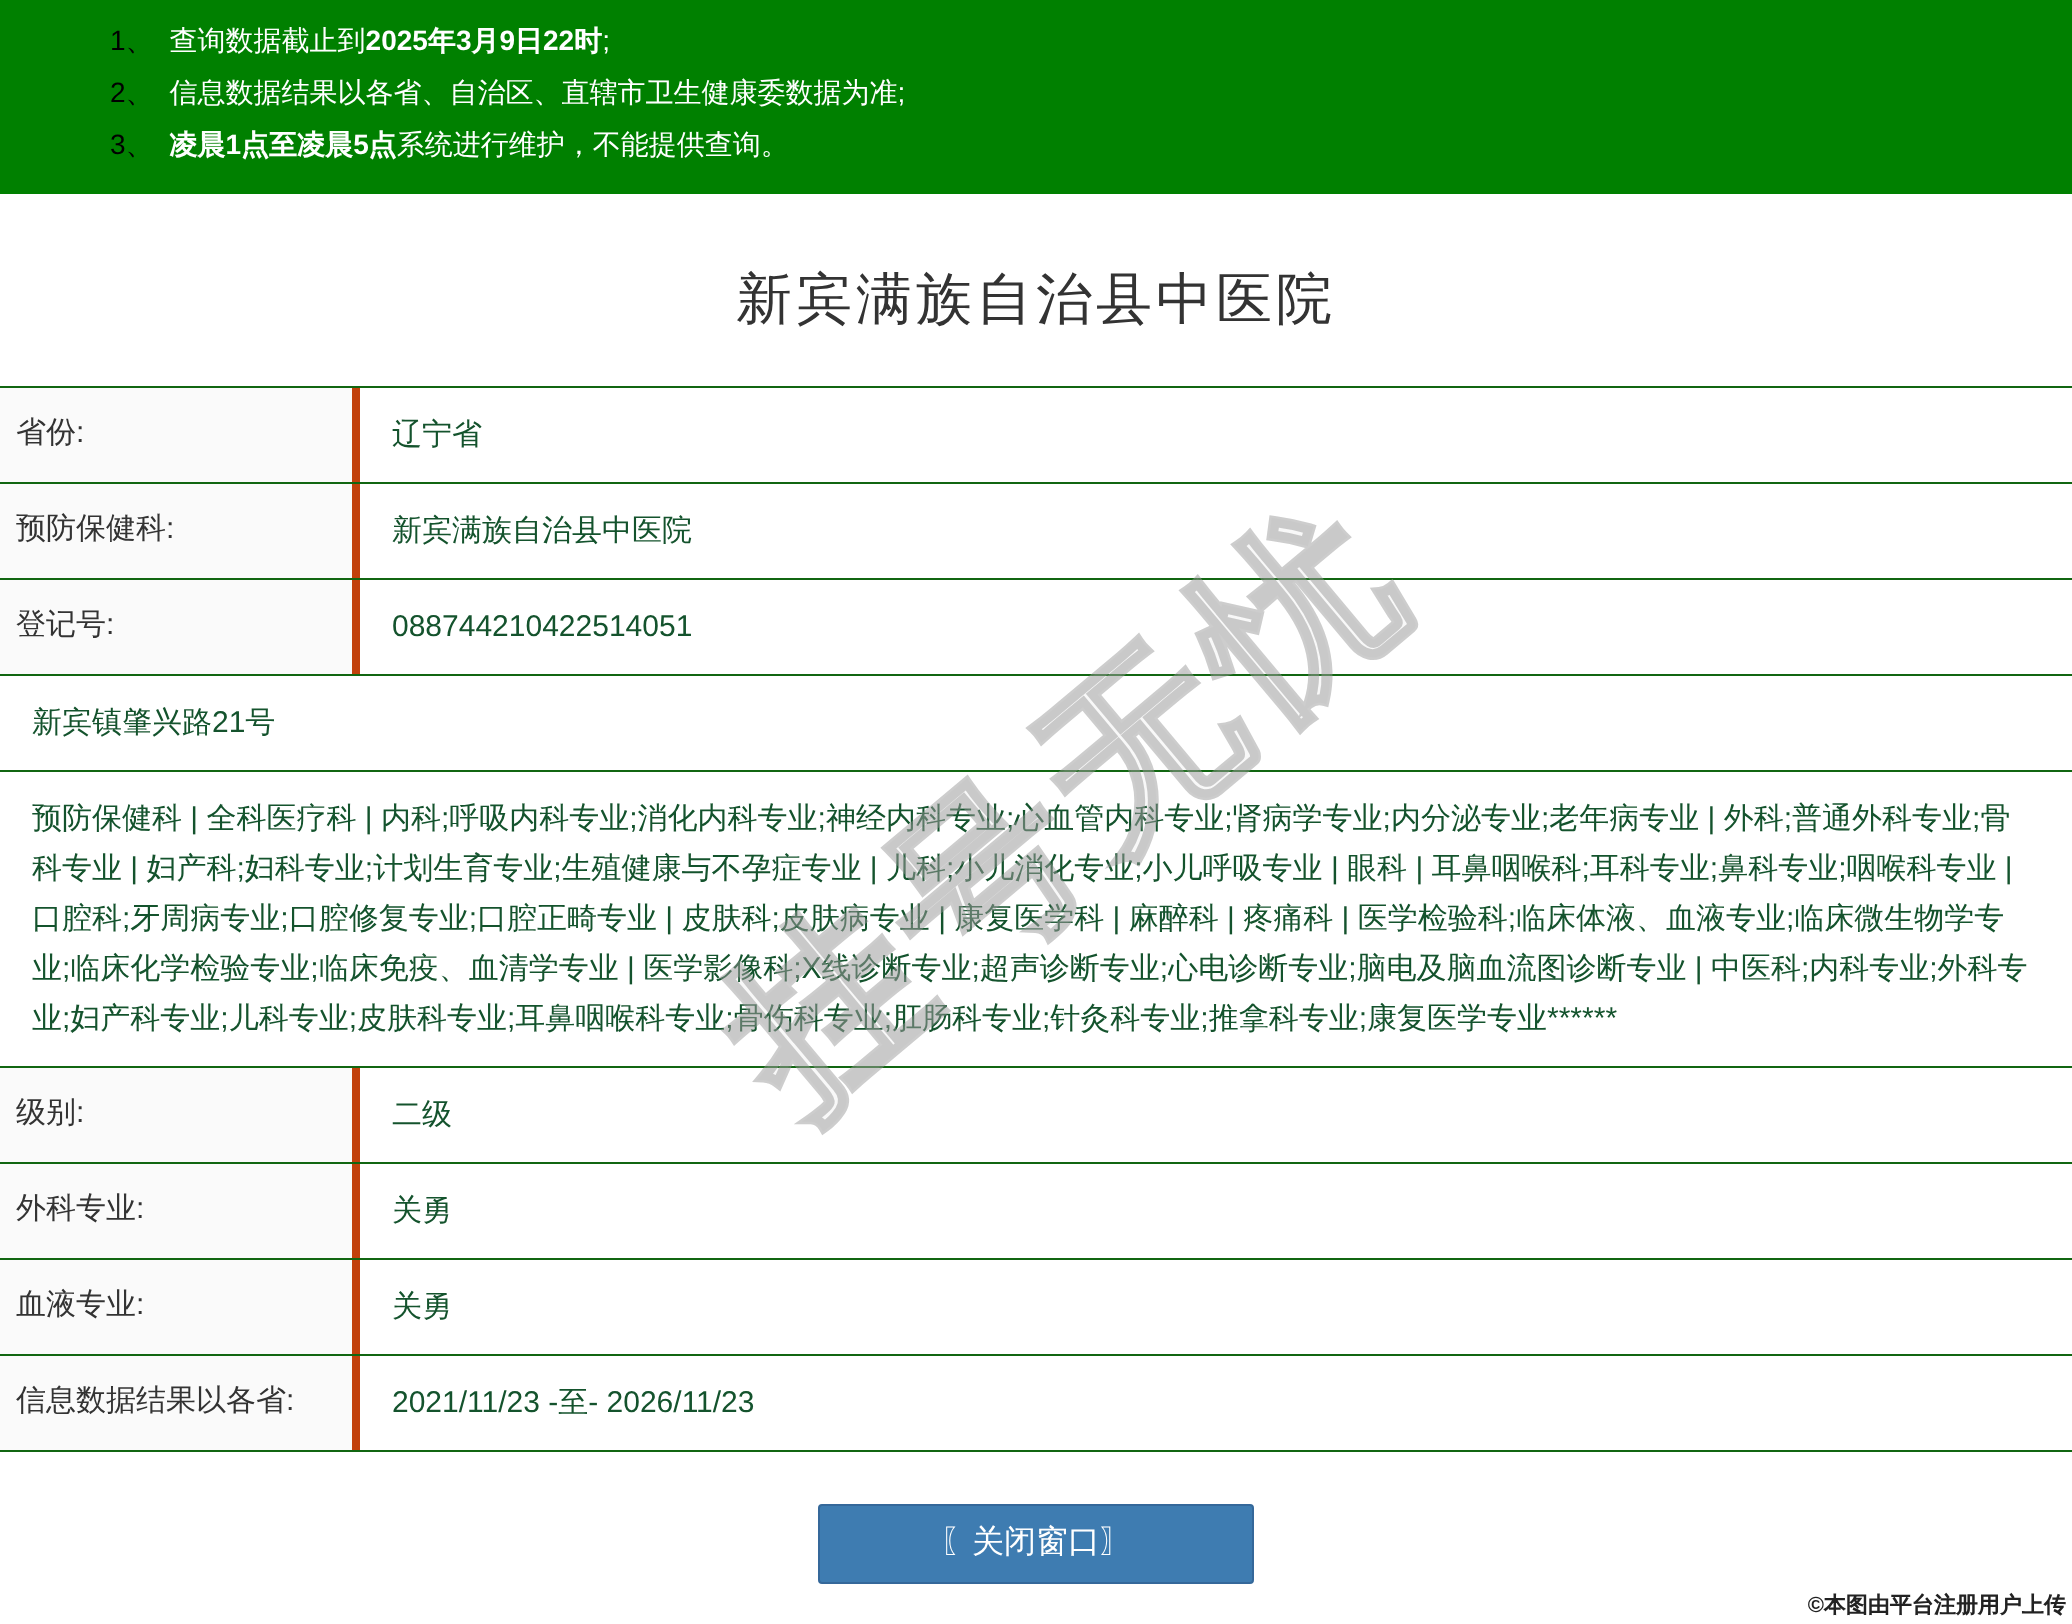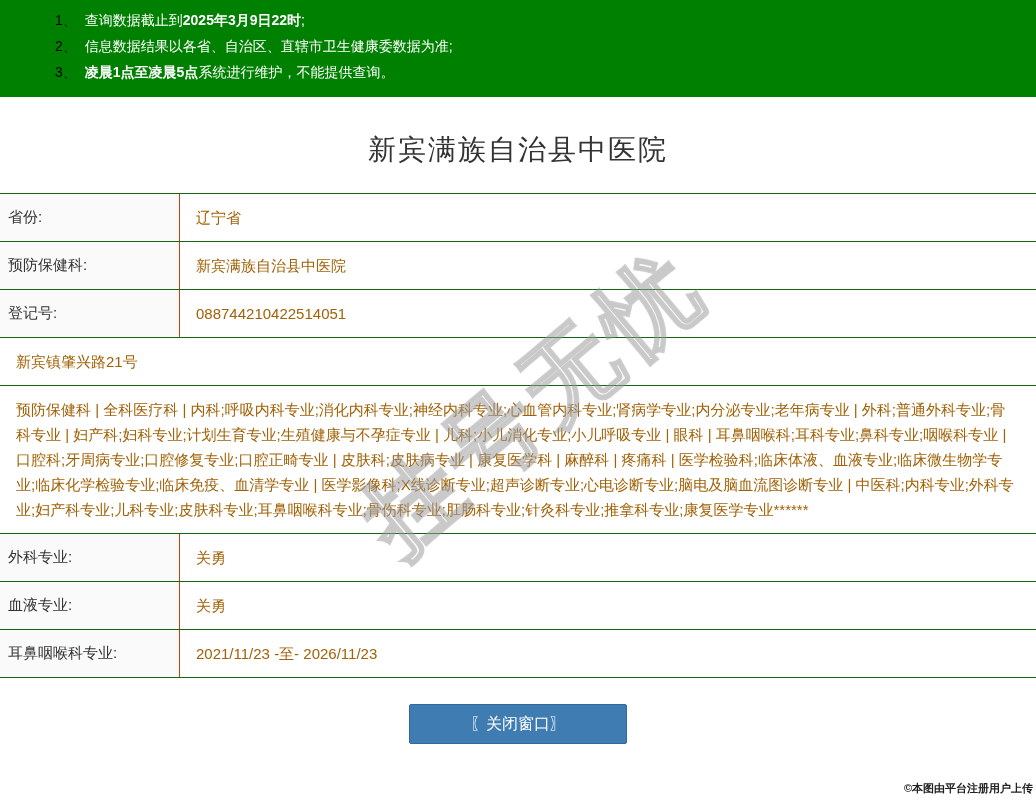--- a/index.html
+++ b/index.html
@@ -17,25 +17,25 @@
   
   .page-title {
     text-align:center; font-size:28px; font-weight:400; color:#333;
     margin:34px 0 24px 0; letter-spacing:2px;
   }
   
   .info-table { border-top:1px solid #116611; }
   .row { display:flex; border-bottom:1px solid #116611; }
   .cell-label {
     width:180px; box-sizing:border-box; flex:0 0 180px;
-    background:#fafafa; border-right:1px solid #c2410c;
+    background:#fafafa; border-right:4px solid #c2410c;
     padding:11px 8px; font-size:15px; color:#333; line-height:23px;
   }
   .cell-value {
-    flex:1; padding:11px 16px; font-size:15px; color:#a16207; line-height:25px;
+    flex:1; padding:11px 16px; font-size:15px; color:#14532d; line-height:25px;
     word-break:break-all;
   }
   
   .footer { margin-top:26px; text-align:center; }
   .close-btn {
     display:inline-block; background:#3e7cb1; color:#ffffff;
     font-size:16px; line-height:20px; padding:9px 60px;
     border:1px solid #35689a; border-radius:2px; cursor:pointer;
     font-family:inherit;
   }
@@ -43,21 +43,21 @@
   .wm-diag {
     position:absolute; left:330px; top:340px; z-index:6;
     transform:rotate(-40deg);
     font-size:94px; font-weight:bold; white-space:nowrap;
     letter-spacing:8px;
     color:rgba(200,200,200,0.12);
     -webkit-text-stroke:2.5px rgba(150,150,150,0.48);
     pointer-events:none;
   }
   .wm-copy {
-    position:absolute; right:3px; bottom:16px; z-index:7;
+    position:absolute; right:3px; bottom:2px; z-index:7;
     font-size:11px; font-weight:bold; color:#222;
     text-shadow:-1px -1px 0 #fff, 1px -1px 0 #fff, -1px 1px 0 #fff, 1px 1px 0 #fff;
   }
 </style>
 </head>
 <body>
 
 <div class="banner">
   <div class="notice">
     <span class="num">1、</span><span>查询数据截止到</span><b>2025年3月9日22时</b><span>;</span>
@@ -85,29 +85,33 @@
     <div class="cell-label">登记号:</div>
     <div class="cell-value">088744210422514051</div>
   </div>
   <div class="row">
     <div class="cell-value">新宾镇肇兴路21号</div>
   </div>
   <div class="row">
     <div class="cell-value">预防保健科 | 全科医疗科 | 内科;呼吸内科专业;消化内科专业;神经内科专业;心血管内科专业;肾病学专业;内分泌专业;老年病专业 | 外科;普通外科专业;骨科专业 | 妇产科;妇科专业;计划生育专业;生殖健康与不孕症专业 | 儿科;小儿消化专业;小儿呼吸专业 | 眼科 | 耳鼻咽喉科;耳科专业;鼻科专业;咽喉科专业 | 口腔科;牙周病专业;口腔修复专业;口腔正畸专业 | 皮肤科;皮肤病专业 | 康复医学科 | 麻醉科 | 疼痛科 | 医学检验科;临床体液、血液专业;临床微生物学专业;临床化学检验专业;临床免疫、血清学专业 | 医学影像科;X线诊断专业;超声诊断专业;心电诊断专业;脑电及脑血流图诊断专业 | 中医科;内科专业;外科专业;妇产科专业;儿科专业;皮肤科专业;耳鼻咽喉科专业;骨伤科专业;肛肠科专业;针灸科专业;推拿科专业;康复医学专业******</div>
   </div>
   <div class="row">
+    <div class="cell-label">级别:</div>
+    <div class="cell-value">二级</div>
+  </div>
+  <div class="row">
     <div class="cell-label">外科专业:</div>
     <div class="cell-value">关勇</div>
   </div>
   <div class="row">
     <div class="cell-label">血液专业:</div>
     <div class="cell-value">关勇</div>
   </div>
   <div class="row">
-    <div class="cell-label">耳鼻咽喉科专业:</div>
+    <div class="cell-label">信息数据结果以各省:</div>
     <div class="cell-value">2021/11/23 -至- 2026/11/23</div>
   </div>
 </div>
 
 <div class="footer">
   <button class="close-btn">〖关闭窗口〗</button>
 </div>
 
 <div class="wm-diag">挂号无忧</div>
 

